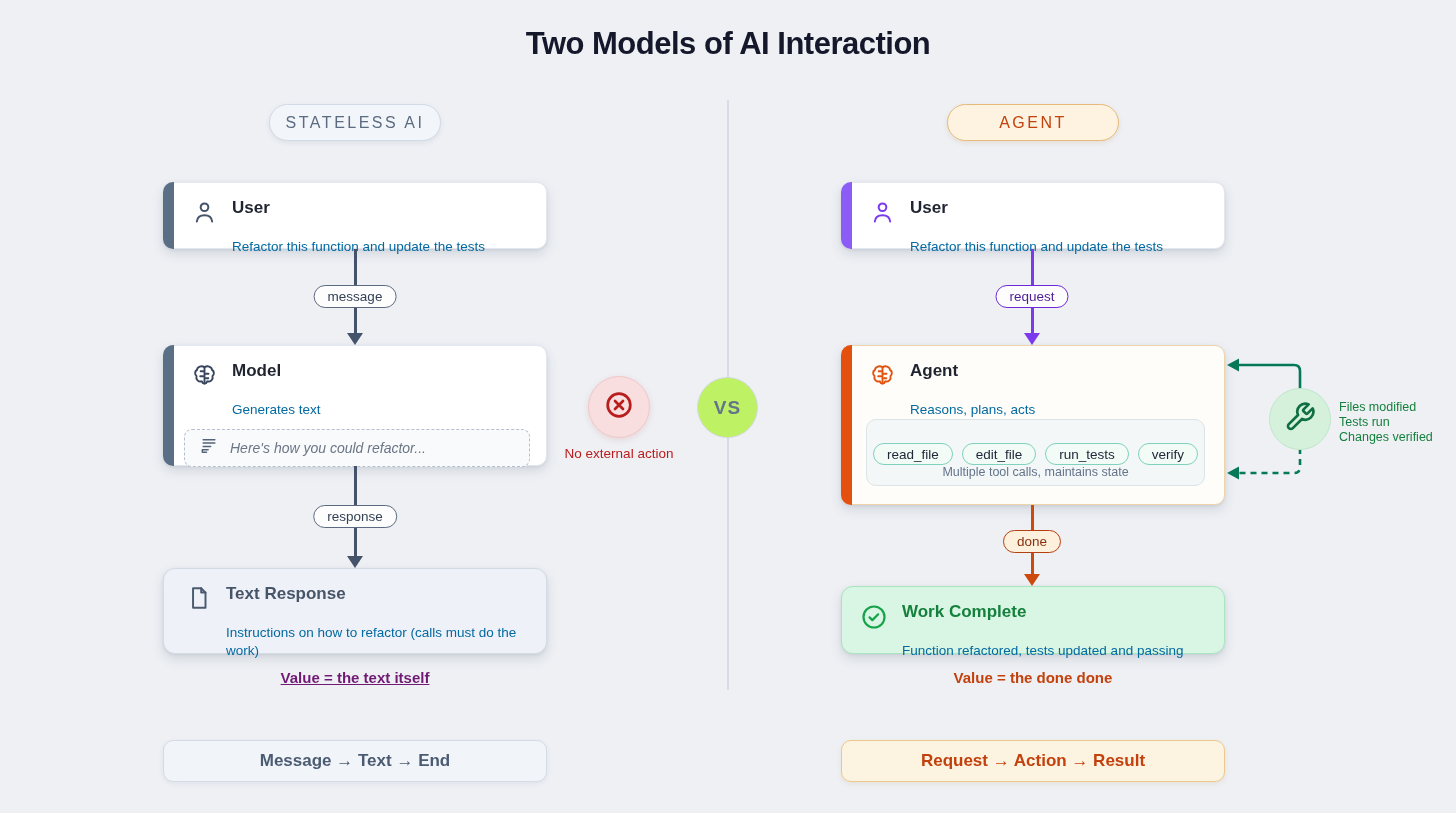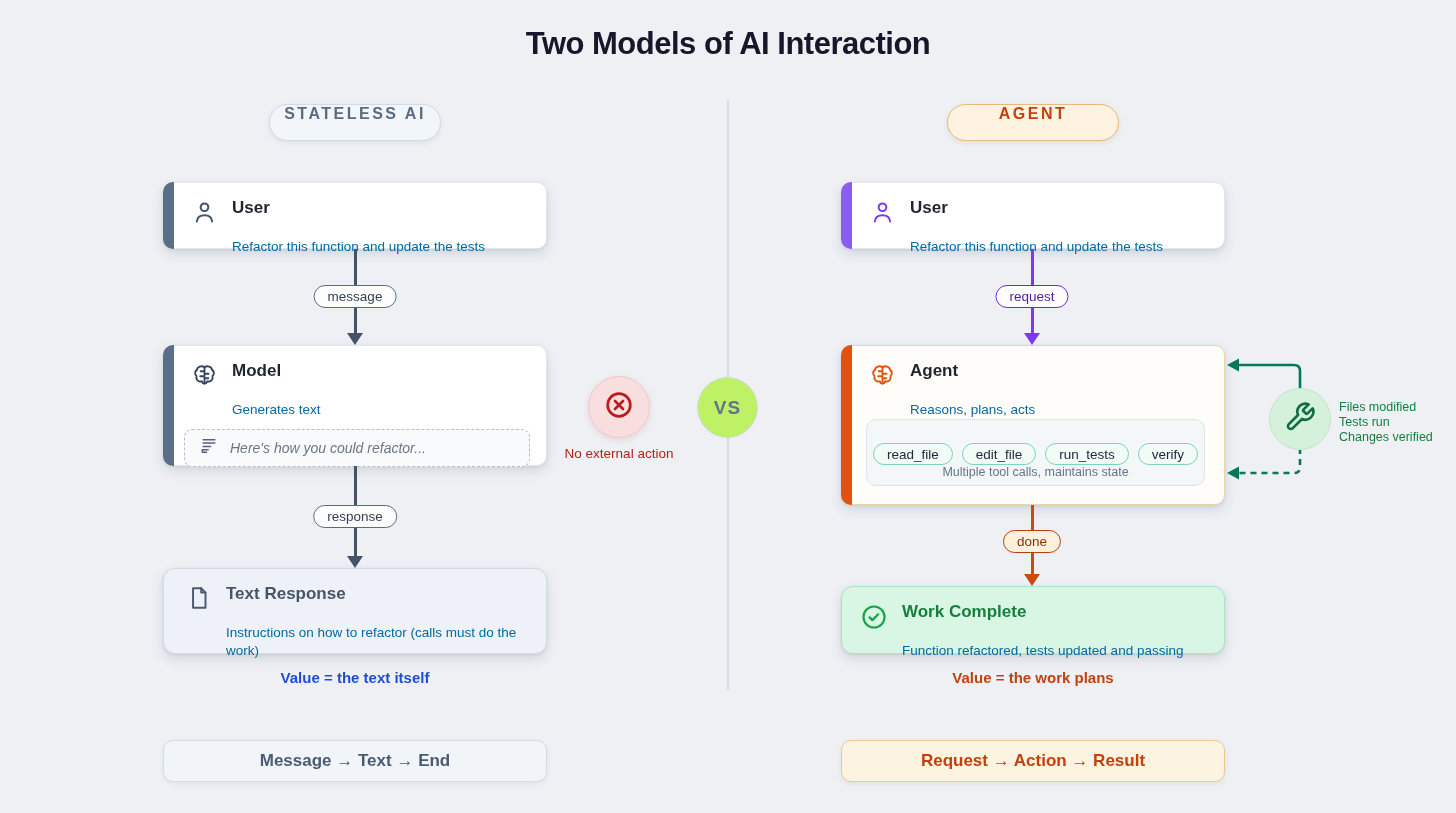--- a/index.html
+++ b/index.html
@@ -15,22 +15,22 @@
   
   .title {
     position:absolute; left:0; top:26px; width:100%;
     text-align:center; font-size:31px; font-weight:800;
     letter-spacing:-0.5px; color:#14182a;
   }
 
   
   .badge {
     position:absolute; height:37px; width:172px;
-    border-radius:19px; display:flex; justify-content:center;
-    font-weight:700; font-size:16px; letter-spacing:2.5px;
+    border-radius:19px; display:flex; align-items:center; justify-content:center;
+    font-weight:400; font-size:16px; letter-spacing:2.5px;
   }
   .badge.slate { background:#f2f5f9; border:1px solid #d2dae5; color:#5b6b80;
     box-shadow:0 2px 5px rgba(100,116,139,.12); }
   .badge.amber { background:#fdf3e0; border:1.5px solid #e7ba79; color:#c2410c;
     box-shadow:0 2px 5px rgba(180,120,40,.15); }
 
   .edge-pill {
     position:absolute; transform:translateX(-50%);
     padding:3px 13px; border-radius:14px; font-size:13.5px;
     background:#fdfdfe; white-space:nowrap; z-index:4;
@@ -102,21 +102,21 @@
   }
   .tools-row { display:flex; justify-content:center; gap:9px; margin-top:23px; }
   .tool-pill {
     padding:2.5px 13px; border:1.5px solid #7fd2bd; border-radius:14px;
     background:#f3fbf7; font-size:13.5px; color:#20293a; white-space:nowrap;
   }
   .tools-caption { text-align:center; font-size:12.5px; color:#64748b; }
 
   
   .value-line { position:absolute; width:384px; text-align:center; font-size:15px; font-weight:700; }
-  .value-line.slate { color:#1d4ed8; }
+  .value-line.slate { color:#701a75;text-decoration:underline; }
   .value-line.rust  { color:#c2410c; }
 
   .flow-footer {
     position:absolute; width:384px; height:42px; border-radius:10px;
     display:flex; align-items:center; justify-content:center;
     font-size:17px; font-weight:700;
   }
   .flow-footer.slate { background:#f1f4f8; border:1px solid #d3dbe6; color:#4b5b72;
     box-shadow:0 2px 5px rgba(100,116,139,.10); }
   .flow-footer.amber { background:#fdf3e1; border:1px solid #eac econ; }
@@ -315,21 +315,21 @@
           <path d="M8.2 12.3l2.4 2.4 5-5"></path>
       </svg>
     </span>
     <div>
       <div class="card-title">Work Complete</div>
       <div class="card-sub">Function refactored, tests updated and passing</div>
     </div>
   </div>
 </div>
 
-<div class="value-line rust" style="left:841px; top:669px;">Value = the work plans</div>
+<div class="value-line rust" style="left:841px; top:669px;">Value = the done done</div>
 
 <div class="flow-footer amber" style="left:841px; top:740px;">
   <span>Request → Action → Result</span>
 </div>
 
 <svg class="fx-svg" width="120" height="134" viewBox="0 0 120 134">
   <path d="M78 40 V19 Q78 13 72 13 H14" fill="none" stroke="#047857" stroke-width="2.6"></path>
   <polygon points="5,13 17,6.5 17,19.5" fill="#047857"></polygon>
   <path d="M78 96 V115 Q78 121 72 121 H14" fill="none" stroke="#047857" stroke-width="2.6" stroke-dasharray="6 5"></path>
   <polygon points="5,121 17,114.5 17,127.5" fill="#047857"></polygon>

